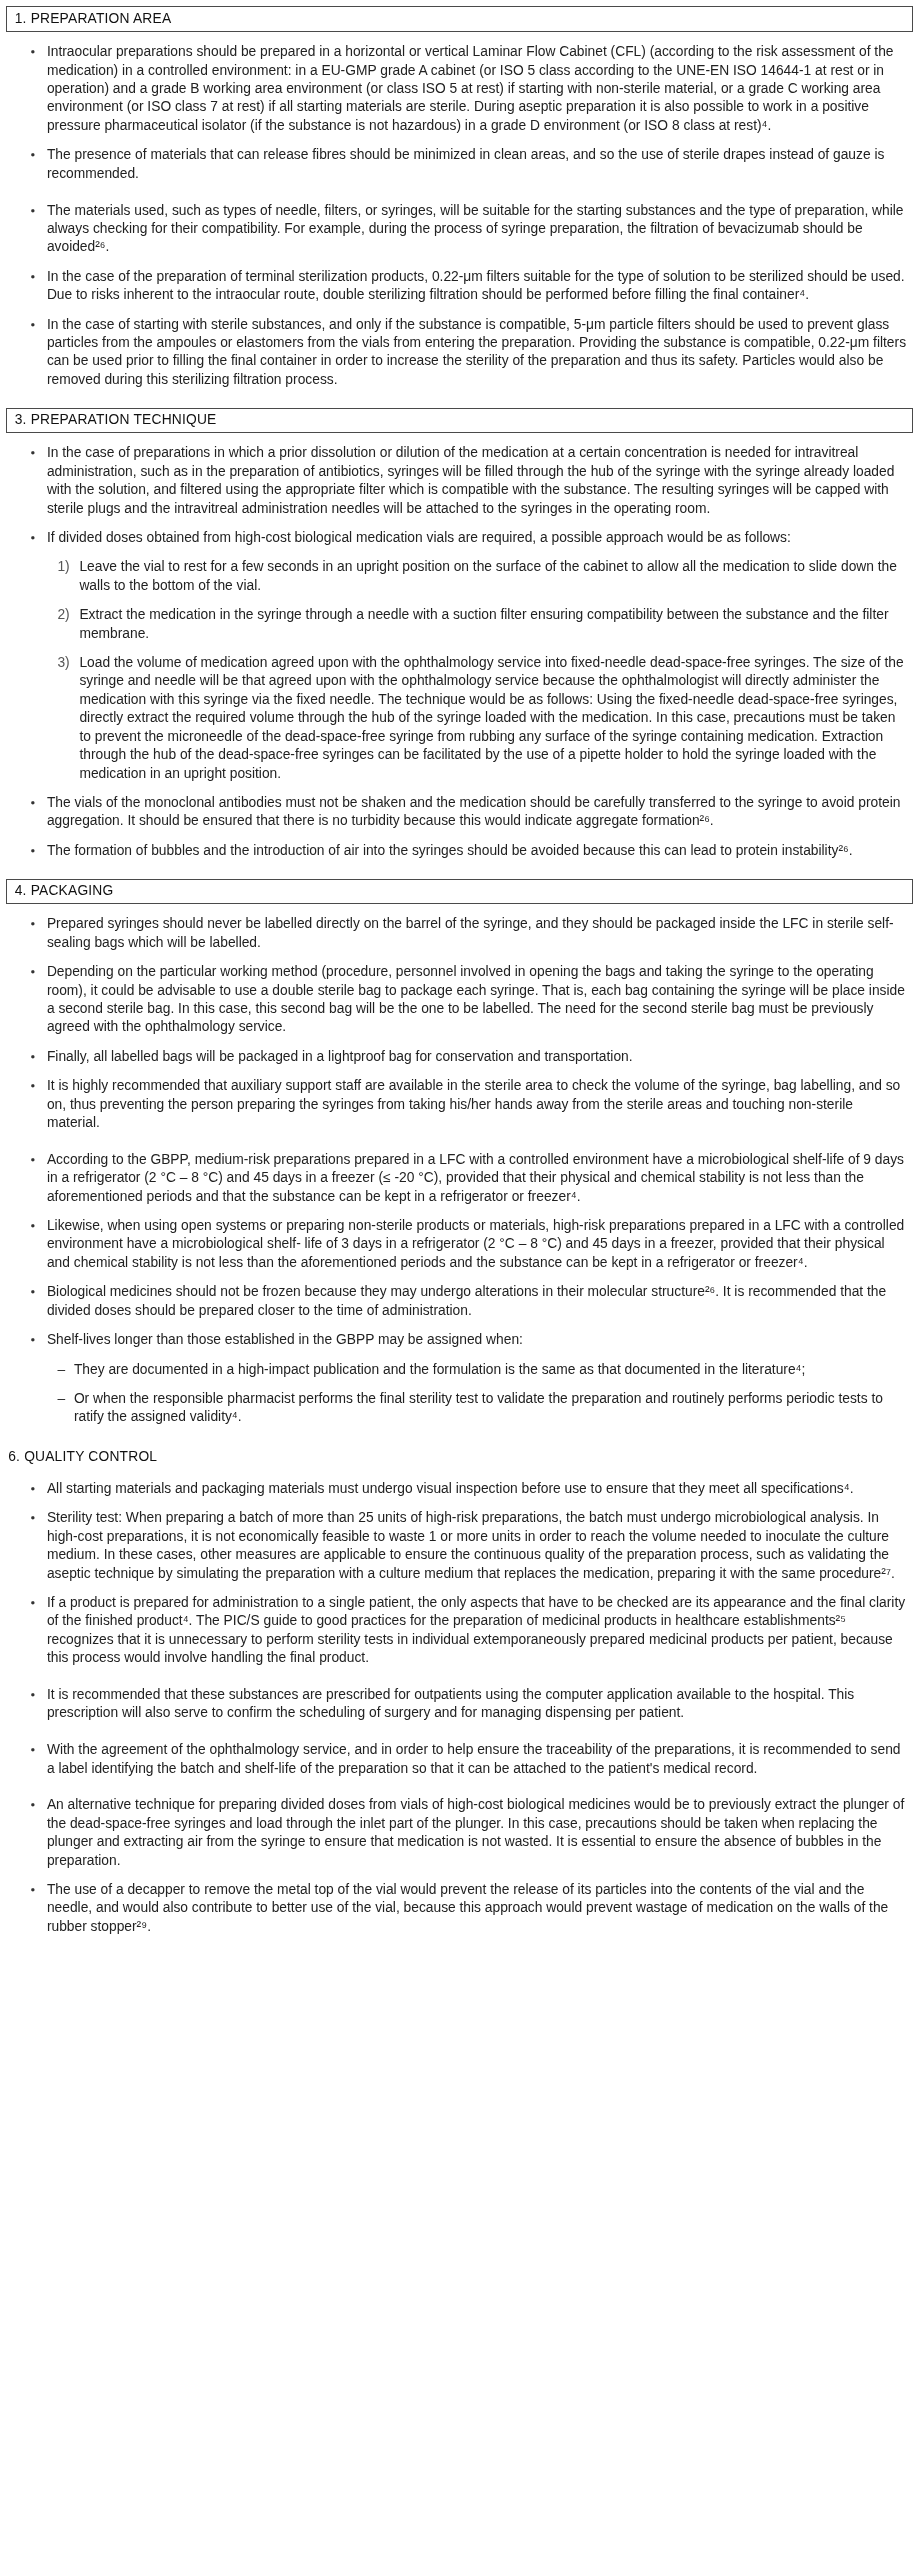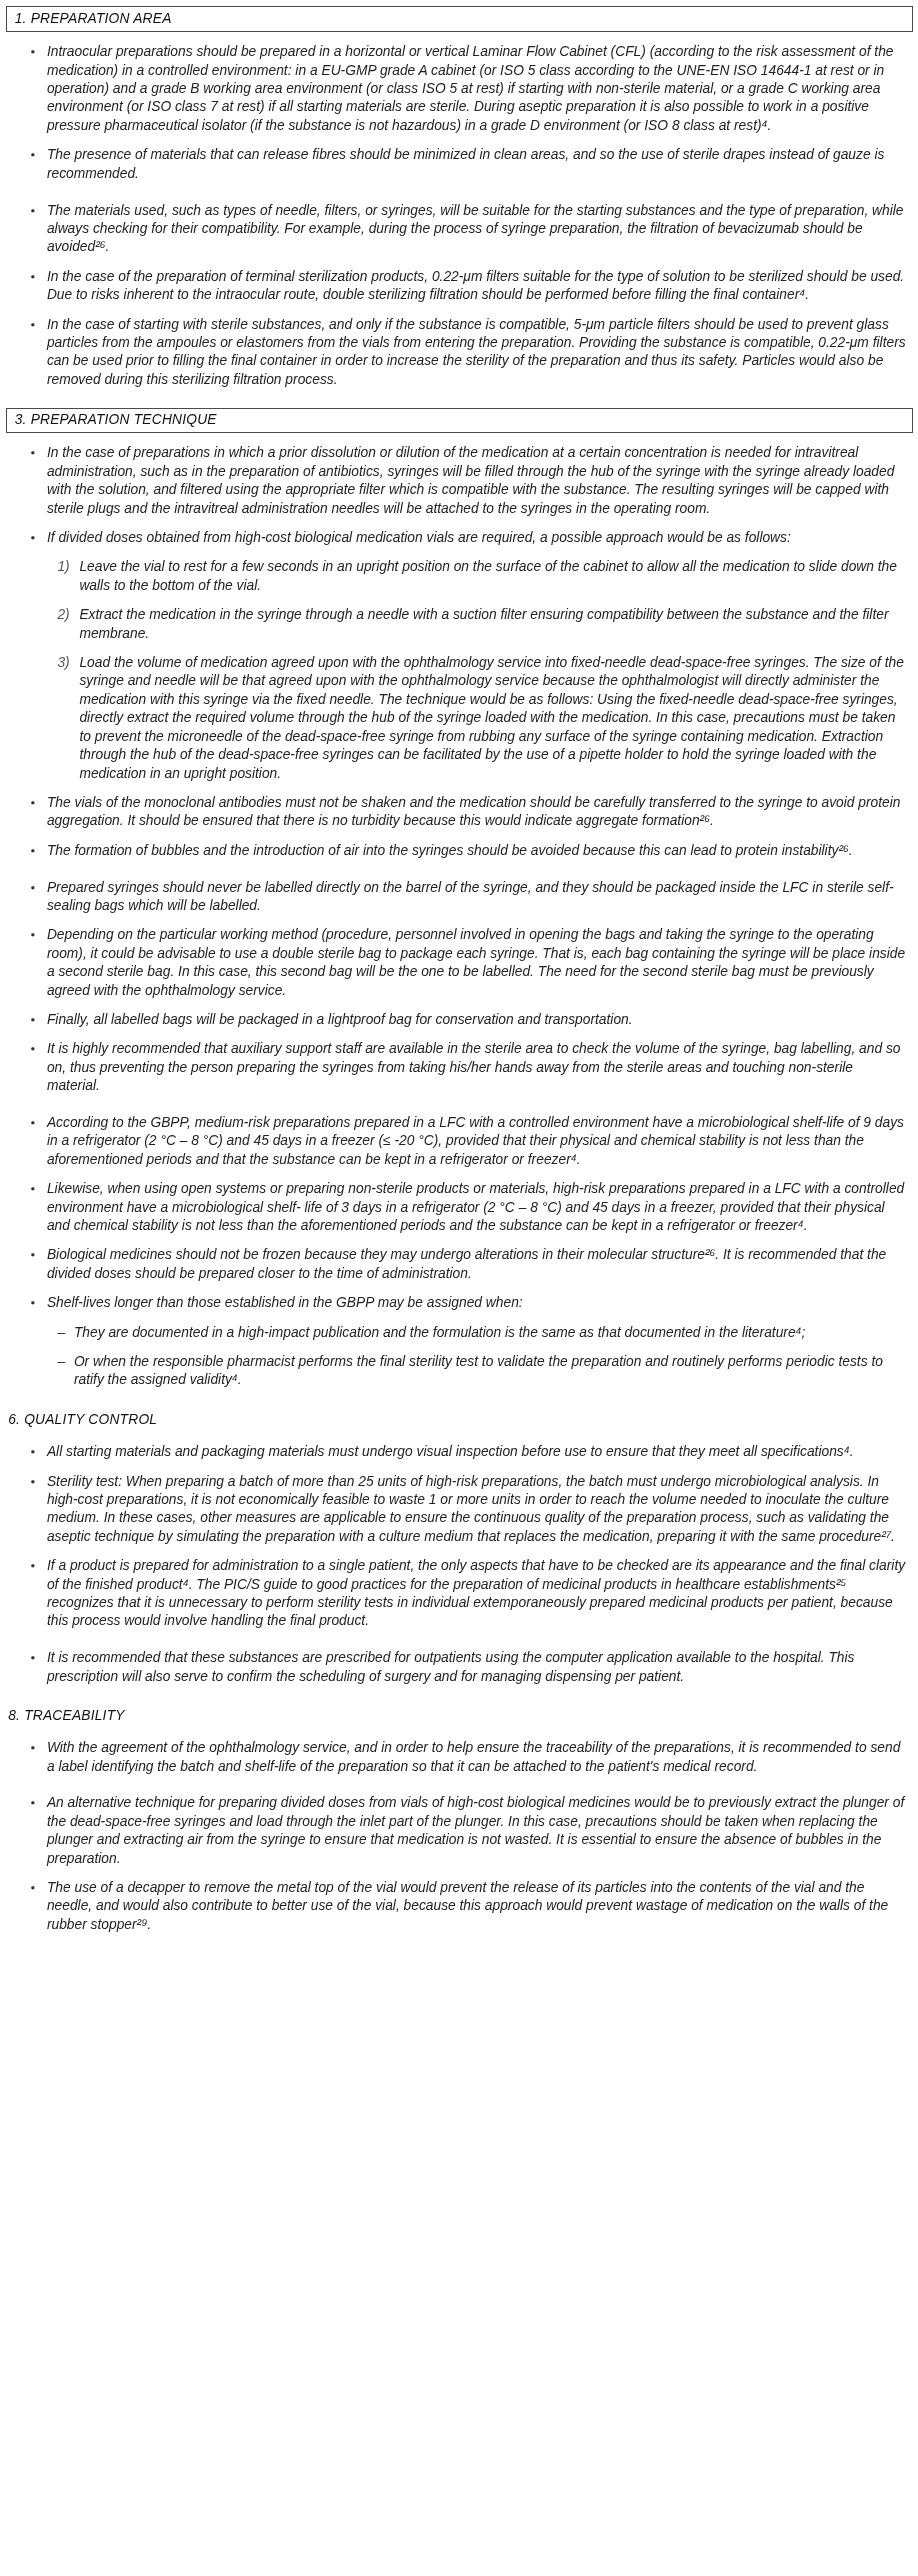--- a/index.html
+++ b/index.html
@@ -9,21 +9,21 @@
     font-family: "Liberation Sans", "DejaVu Sans", sans-serif;
     color: #1c1c1c;
     -webkit-font-smoothing: antialiased;
   }
   .page {
     width: 919px;
     min-height: 2576px;
     padding: 6.4px 6.4px 22px 6.4px;
     background: #ffffff;
   }
-  .doc-section { margin-bottom: 18.4px; font-style: italic; }
+  .doc-section { margin-bottom: 18.4px; }
   .section-header {
     font-size: 13.8px;
     line-height: 16.5px;
     color: #111111;
     letter-spacing: 0.2px;
     padding: 3.7px 7.3px;
   }
   .section-header.boxed { border: 0.9px solid #4a4a4a; }
   .section-header.plain { padding: 3.7px 1.8px; }
   .item {
@@ -101,20 +101,21 @@
       <div class="item type-bullet">
         <span class="marker">●</span>
         <span class="text">The vials of the monoclonal antibodies must not be shaken and the medication should be carefully transferred to the syringe to avoid protein aggregation. It should be ensured that there is no turbidity because this would indicate aggregate formation²⁶.</span>
       </div>
       <div class="item type-bullet">
         <span class="marker">●</span>
         <span class="text">The formation of bubbles and the introduction of air into the syringes should be avoided because this can lead to protein instability²⁶.</span>
       </div>
     </section>
     <section class="doc-section">
+      <div class="section-header boxed">4. PACKAGING</div>
       <div class="item type-bullet">
         <span class="marker">●</span>
         <span class="text">Prepared syringes should never be labelled directly on the barrel of the syringe, and they should be packaged inside the LFC in sterile self-sealing bags which will be labelled.</span>
       </div>
       <div class="item type-bullet">
         <span class="marker">●</span>
         <span class="text">Depending on the particular working method (procedure, personnel involved in opening the bags and taking the syringe to the operating room), it could be advisable to use a double sterile bag to package each syringe. That is, each bag containing the syringe will be place inside a second sterile bag. In this case, this second bag will be the one to be labelled. The need for the second sterile bag must be previously agreed with the ophthalmology service.</span>
       </div>
       <div class="item type-bullet">
         <span class="marker">●</span>
@@ -166,21 +167,20 @@
         <span class="text">If a product is prepared for administration to a single patient, the only aspects that have to be checked are its appearance and the final clarity of the finished product⁴. The PIC/S guide to good practices for the preparation of medicinal products in healthcare establishments²⁵ recognizes that it is unnecessary to perform sterility tests in individual extemporaneously prepared medicinal products per patient, because this process would involve handling the final product.</span>
       </div>
     </section>
     <section class="doc-section">
       <div class="item type-bullet">
         <span class="marker">●</span>
         <span class="text">It is recommended that these substances are prescribed for outpatients using the computer application available to the hospital. This prescription will also serve to confirm the scheduling of surgery and for managing dispensing per patient.</span>
       </div>
     </section>
     <section class="doc-section">
-      <div class="section-header plain">8. TRACEABILITY</div>
       <div class="item type-bullet">
         <span class="marker">●</span>
         <span class="text">With the agreement of the ophthalmology service, and in order to help ensure the traceability of the preparations, it is recommended to send a label identifying the batch and shelf-life of the preparation so that it can be attached to the patient's medical record.</span>
       </div>
     </section>
     <section class="doc-section">
       <div class="item type-bullet">
         <span class="marker">●</span>
         <span class="text">An alternative technique for preparing divided doses from vials of high-cost biological medicines would be to previously extract the plunger of the dead-space-free syringes and load through the inlet part of the plunger. In this case, precautions should be taken when replacing the plunger and extracting air from the syringe to ensure that medication is not wasted. It is essential to ensure the absence of bubbles in the preparation.</span>
       </div>

